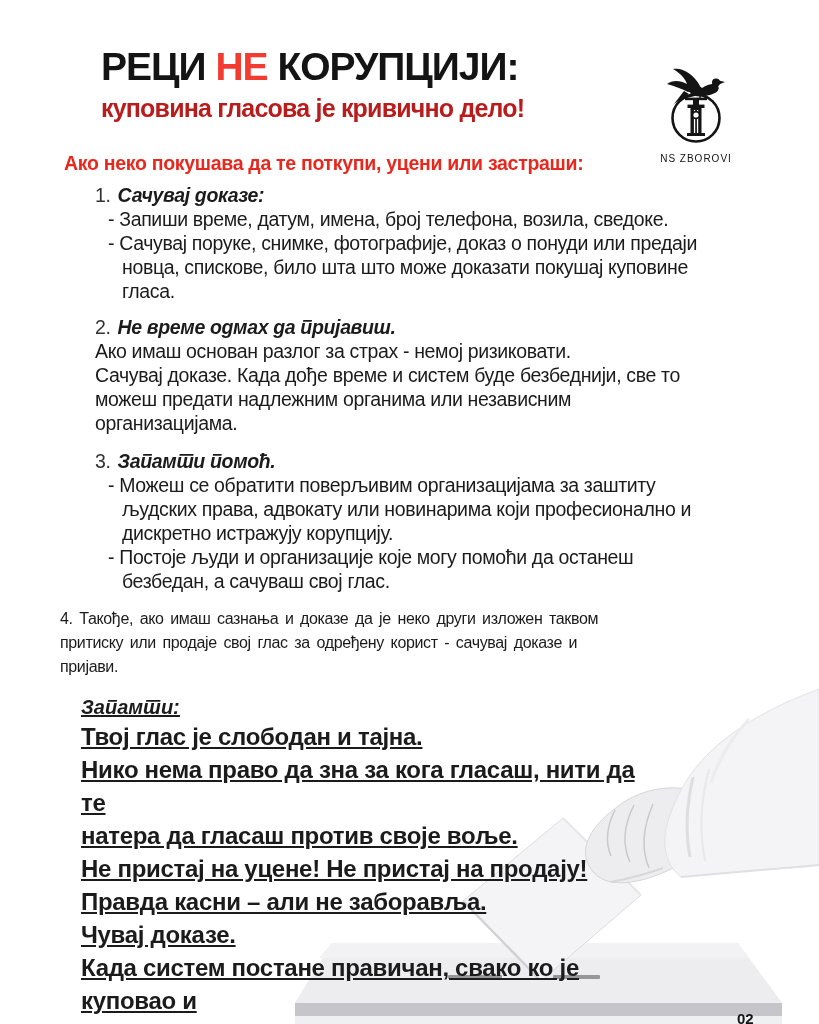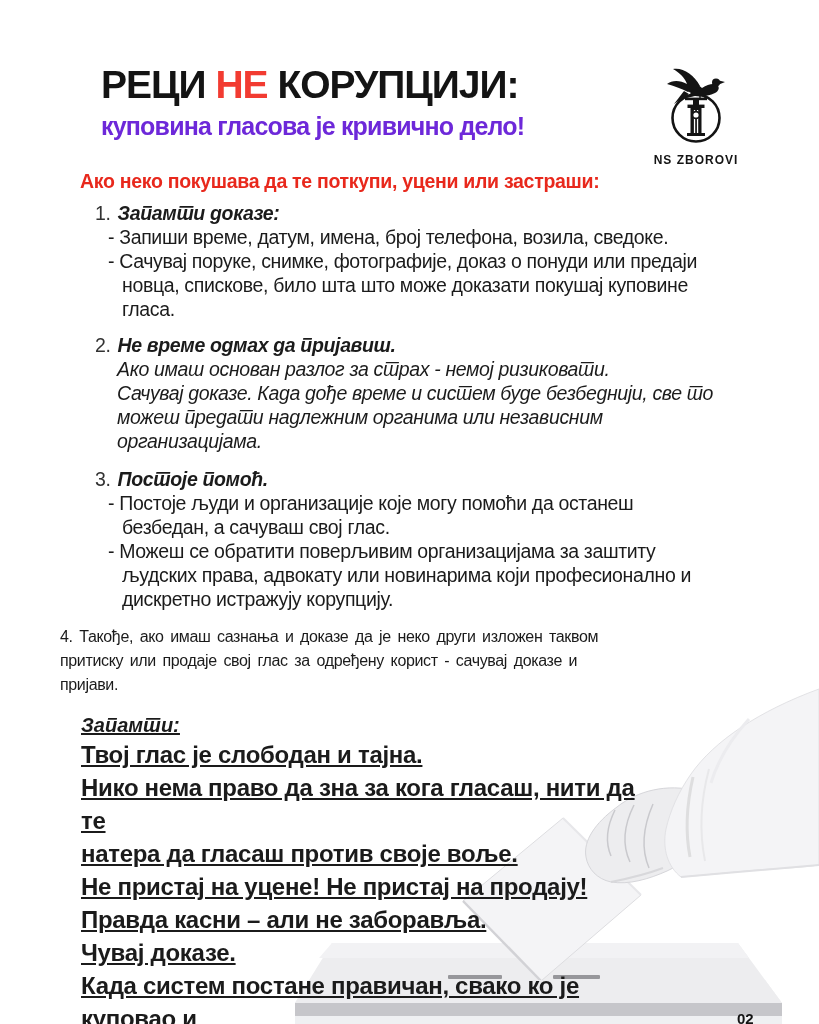--- a/index.html
+++ b/index.html
@@ -1,37 +1,37 @@
 <!DOCTYPE html>
 <html lang="sr"><head>
 <meta charset="utf-8">
 <style>
   html,body{margin:0;padding:0;background:#ffffff;}
   .page{
     position:relative;width:819px;height:1024px;background:#ffffff;overflow:hidden;
     font-family:"Liberation Sans",sans-serif;color:#1b1b1b;
   }
   
-  .header{position:relative;padding-top:62px;padding-left:101px;}
+  .header{position:relative;padding-top:44px;padding-left:101px;}
   .title{font-size:39px;font-weight:bold;letter-spacing:-1px;line-height:46px;margin:0;color:#141414;}
   .title .accent{color:#f23b31;}
-  .subtitle{font-size:25px;font-weight:bold;letter-spacing:-0.8px;line-height:30px;margin:3px 0 0 0;color:#6d28d9;}
+  .subtitle{font-size:25px;font-weight:bold;letter-spacing:-0.8px;line-height:30px;margin:3px 0 0 0;color:#b91c1c;}
   .logo{position:absolute;left:650px;top:62px;width:92px;text-align:center;}
-  .logo-caption{font-size:12px;font-weight:bold;letter-spacing:1px;color:#141414;margin-top:1px;}
+  .logo-caption{font-size:10px;font-weight:normal;letter-spacing:1px;color:#141414;margin-top:1px;}
   
-  .intro{margin:28px 0 0 80px;font-size:19.5px;font-weight:bold;letter-spacing:-0.3px;color:#e8281c;line-height:24px;}
+  .intro{margin:28px 0 0 64px;font-size:19.5px;font-weight:bold;letter-spacing:-0.3px;color:#e8281c;line-height:24px;}
   
   .item{margin-left:95px;font-size:19.5px;letter-spacing:-0.35px;line-height:24px;}
   .item-1{margin-top:8px;}
   .item-2{margin-top:12px;}
   .item-3{margin-top:14px;}
   .num{margin-right:7px;color:#333333;}
   .item-heading{font-weight:bold;font-style:italic;}
   .line-dash{margin-left:27px;text-indent:-14px;white-space:pre-line;}
-  .line-plain{margin-left:22px;white-space:pre-line;font-style:italic;}
+  .line-plain{white-space:pre-line;}
   
   .item4{margin:14px 0 0 60px;width:700px;font-size:16px;letter-spacing:-0.35px;line-height:24px;word-spacing:2.5px;white-space:pre-line;}
   
   .remember{position:relative;z-index:2;margin:16px 0 0 81px;width:560px;text-decoration:underline;}
   .remember-heading{font-size:20px;font-weight:bold;font-style:italic;text-decoration:underline;line-height:25px;}
   .remember-lines{font-size:24px;font-weight:bold;letter-spacing:-0.3px;line-height:33px;white-space:pre-line;}
   
   .photo{position:absolute;left:289px;top:679px;width:530px;height:345px;z-index:1;}
   
   .page-number{position:absolute;left:737px;top:1010px;z-index:3;font-size:15px;font-weight:bold;color:#141414;}
@@ -71,42 +71,42 @@
           <path d="M50,34 L50,36.5 M55,33.5 L55,36.5" stroke="#141414" stroke-width="1.4"></path>
         </g>
       </svg>
       <div class="logo-caption">NS ZBOROVI</div>
     </div>
   </div>
 
   <p class="intro">Ако неко покушава да те поткупи, уцени или застраши:</p>
 
   <div class="item item-1">
-    <div><span class="num">1.</span><span class="item-heading">Запамти доказе:</span></div>
+    <div><span class="num">1.</span><span class="item-heading">Сачувај доказе:</span></div>
     <div class="line-dash">- Запиши време, датум, имена, број телефона, возила, сведоке.</div>
     <div class="line-dash">- Сачувај поруке, снимке, фотографије, доказ о понуди или предаји
 новца, спискове, било шта што може доказати покушај куповине
 гласа.</div>
   </div>
 
   <div class="item item-2">
     <div><span class="num">2.</span><span class="item-heading">Не време одмах да пријавиш.</span></div>
     <div class="line-plain">Ако имаш основан разлог за страх - немој ризиковати.
 Сачувај доказе. Када дође време и систем буде безбеднији, све то
 можеш предати надлежним органима или независним
 организацијама.</div>
   </div>
 
   <div class="item item-3">
-    <div><span class="num">3.</span><span class="item-heading">Постоје помоћ.</span></div>
-    <div class="line-dash">- Постоје људи и организације које могу помоћи да останеш
-безбедан, а сачуваш свој глас.</div>
+    <div><span class="num">3.</span><span class="item-heading">Запамти помоћ.</span></div>
     <div class="line-dash">- Можеш се обратити поверљивим организацијама за заштиту
 људских права, адвокату или новинарима који професионално и
 дискретно истражују корупцију.</div>
+    <div class="line-dash">- Постоје људи и организације које могу помоћи да останеш
+безбедан, а сачуваш свој глас.</div>
   </div>
 
   <p class="item4">4. Такође, ако имаш сазнања и доказе да је неко други изложен таквом
 притиску или продаје свој глас за одређену корист - сачувај доказе и
 пријави.</p>
 
   <div class="remember">
     <div class="remember-heading">Запамти:</div>
     <div class="remember-lines">Твој глас је слободан и тајна.
 Нико нема право да зна за кога гласаш, нити да те

